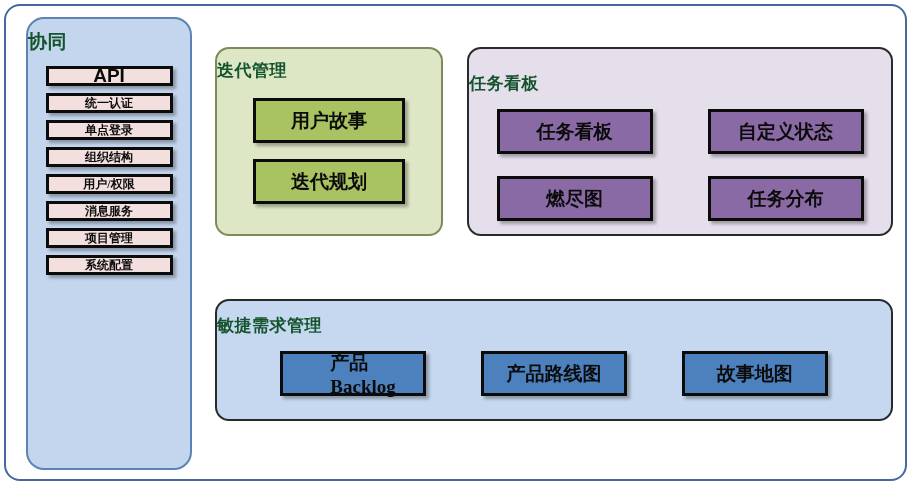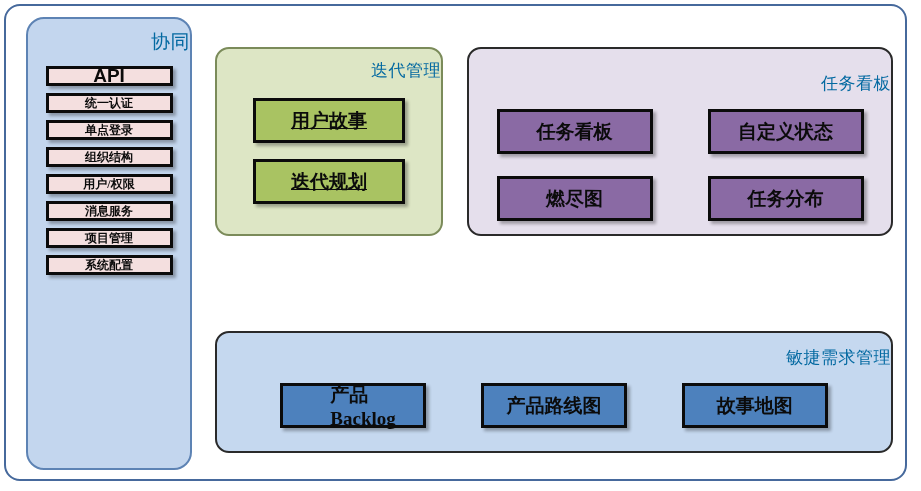--- a/index.html
+++ b/index.html
@@ -31,24 +31,24 @@
     box-sizing: border-box;
   }
 
   
   .panel {
     position: absolute;
     box-sizing: border-box;
     border-radius: 14px;
   }
   .panel-title {
-    text-align: right;
-    font-weight: normal;
+    text-align: left;
+    font-weight: bold;
     font-size: 17px;
-    color: #0369a1;
+    color: #14532d;
     letter-spacing: 0.5px;
   }
 
   
   .sidebar {
     left: 26px;
     top: 17px;
     width: 166px;
     height: 453px;
     background: #c3d6ee;
@@ -104,21 +104,20 @@
     flex-direction: column;
     align-items: center;
     gap: 16px;
     margin-top: 16px;
   }
   .panel-iteration .chip {
     width: 152px;
     height: 45px;
     background: #a9c362;
     font-size: 19px;
-    text-decoration: underline;
   }
 
   
   .panel-taskboard {
     left: 467px;
     top: 47px;
     width: 426px;
     height: 189px;
     background: #e5dfec;
     border: 2px solid #2a2a2a;
@@ -142,21 +141,20 @@
 
   
   .panel-agile {
     left: 215px;
     top: 299px;
     width: 678px;
     height: 122px;
     background: #c5d8ef;
     border: 2px solid #2a2a2a;
     border-radius: 14px;
-    margin-top: 32px;
   }
   .panel-agile .panel-title { margin-top: 13px; }
   .panel-agile .row {
     display: flex;
     justify-content: space-around;
     align-items: center;
     margin-top: 14px;
     padding: 0 36px;
   }
   .panel-agile .chip {

